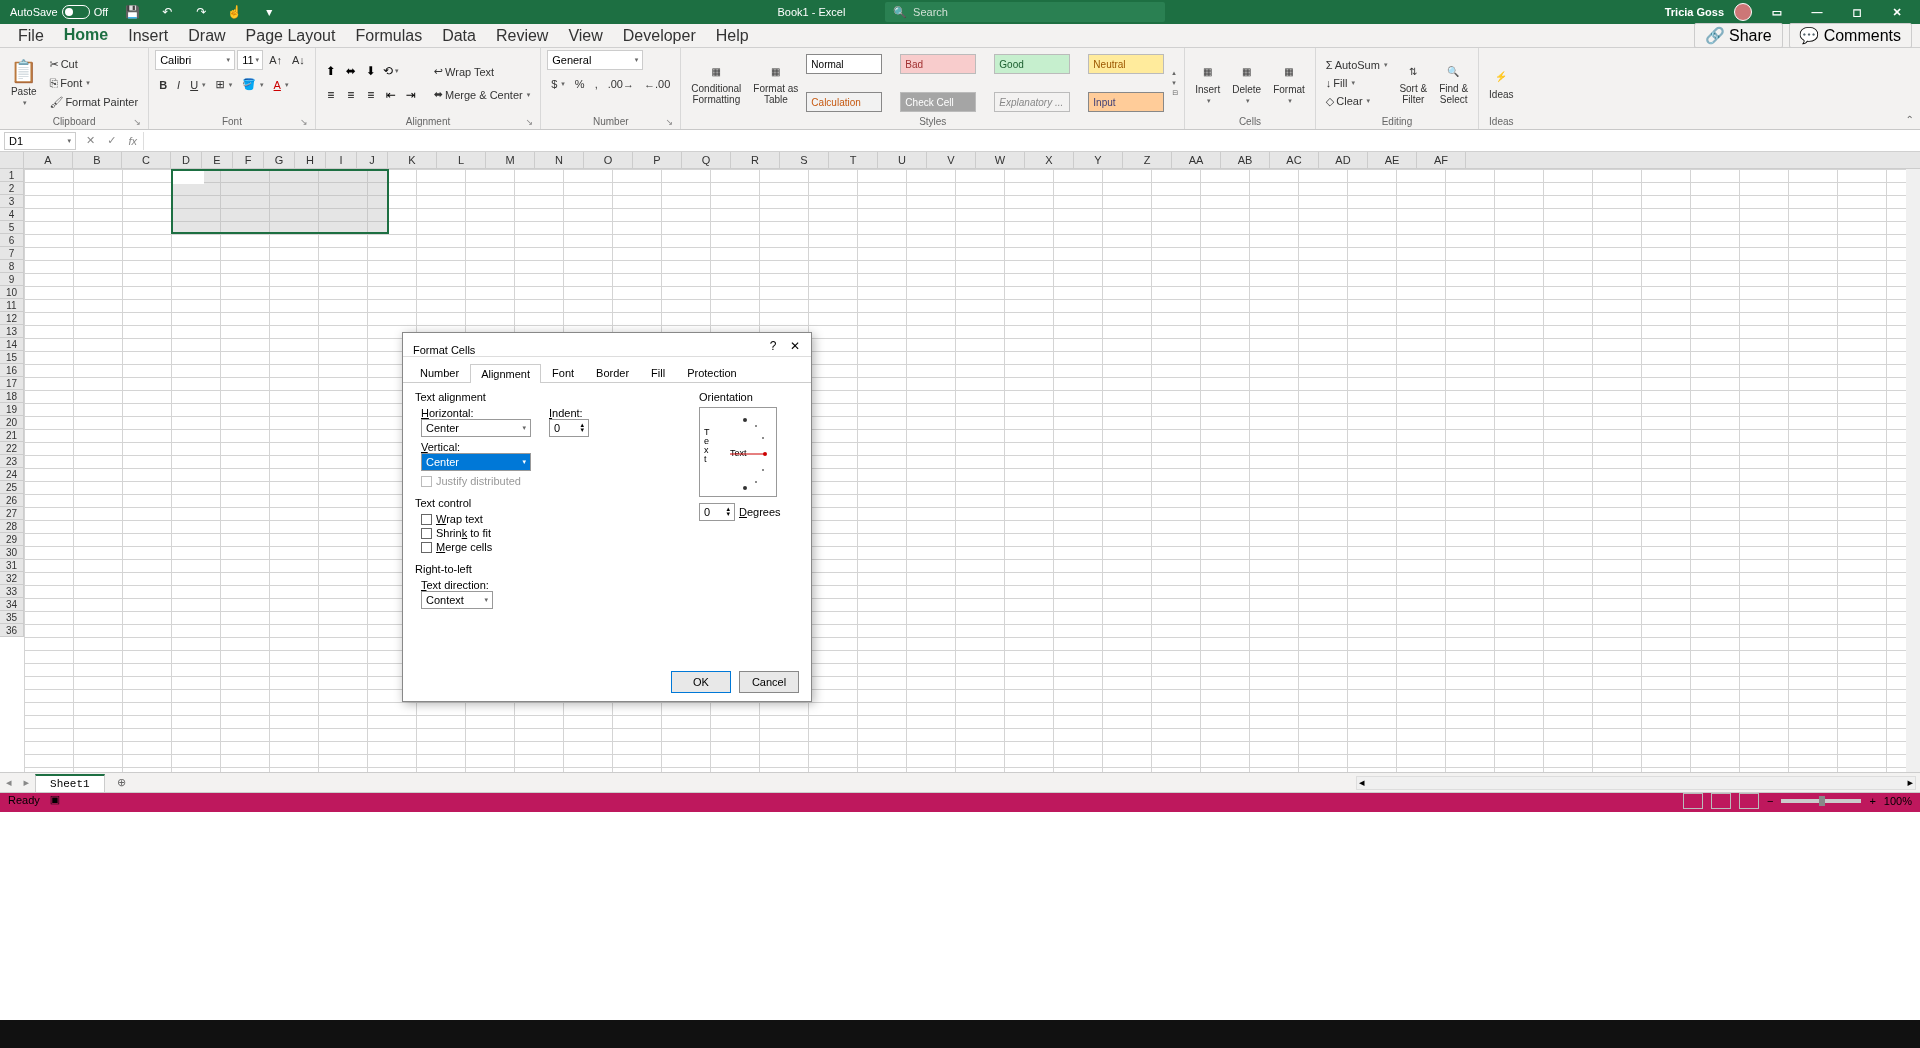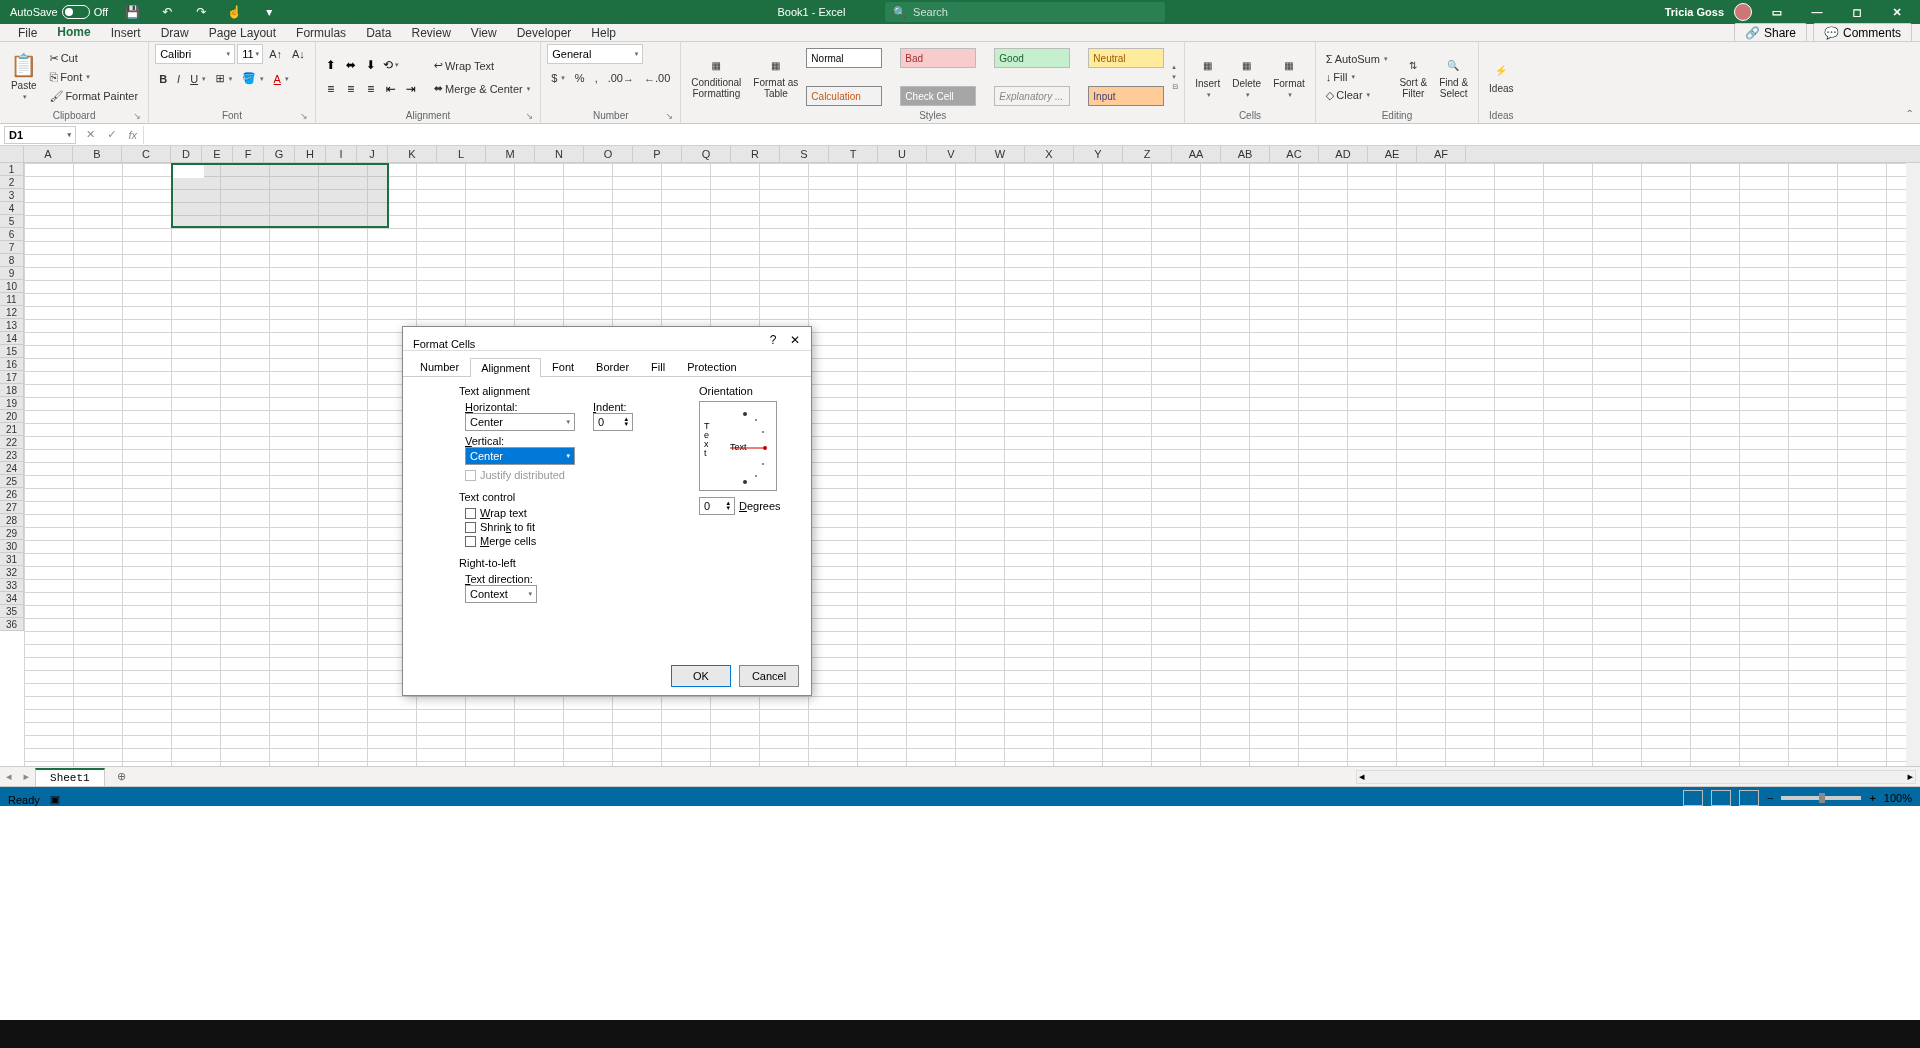--- a/index.html
+++ b/index.html
@@ -12,21 +12,21 @@
 .toggle-pill { width: 28px; height: 14px; border: 1px solid #fff; border-radius: 7px; position: relative; }
 .toggle-knob { width: 8px; height: 8px; background: #fff; border-radius: 50%; position: absolute; top: 2px; left: 2px; }
 .qa-icon { width: 18px; height: 18px; display: inline-flex; align-items: center; justify-content: center; font-size: 12px; color: #fff; }
 .titlebar-center { flex: 1; text-align: center; display: flex; align-items: center; justify-content: center; gap: 40px; }
 .search-box { background: #2a8052; width: 280px; height: 20px; border-radius: 2px; display: flex; align-items: center; padding: 0 8px; gap: 6px; color: #d0e0d5; }
 .titlebar-right { display: flex; align-items: center; gap: 10px; padding-right: 8px; font-weight: bold; }
 .avatar { width: 18px; height: 18px; border-radius: 50%; background: #c77; border: 1px solid #fff; }
 .win-btn { width: 30px; height: 24px; display: inline-flex; align-items: center; justify-content: center; color: #fff; }
 
 
-.menubar { background: #f3f2f1; height: 18px; display: flex; align-items: center; border-bottom: 1px solid #d0d0d0; padding: 0 8px; font-size: 12px; }
+.menubar { background: #f3f2f1; height: 24px; display: flex; align-items: center; border-bottom: 1px solid #d0d0d0; padding: 0 8px; font-size: 16px; }
 .menu-item { padding: 4px 10px; color: #333; }
 .menu-item.active { color: #1d6f42; border-bottom: 2px solid #1d6f42; font-weight: 600; }
 .menu-spacer { flex: 1; }
 .menu-right-btn { border: 1px solid #ccc; padding: 2px 10px; margin-left: 6px; border-radius: 2px; display: flex; align-items: center; gap: 4px; }
 
 
 .ribbon { background: #f3f2f1; height: 82px; display: flex; border-bottom: 1px solid #c8c8c8; }
 .ribbon-group { border-right: 1px solid #d8d8d8; padding: 2px 6px 0; display: flex; flex-direction: column; justify-content: space-between; }
 .ribbon-group-body { display: flex; align-items: center; gap: 4px; flex: 1; }
 .ribbon-group-label { text-align: center; font-size: 10px; color: #666; padding-bottom: 2px; position: relative; }
@@ -47,21 +47,21 @@
 .style-good { background: #c6efce; color: #1d6030; }
 .style-neutral { background: #ffeb9c; color: #9c5700; }
 .style-calc { background: #f2f2f2; color: #c65911; border-color: #888; }
 .style-check { background: #a5a5a5; color: #fff; }
 .style-expl { font-style: italic; color: #888; }
 .style-input { background: #ffcc99; color: #3f3f76; border-color: #888; }
 .collapse-chev { position: absolute; right: 6px; bottom: 4px; font-size: 10px; color: #666; }
 
 
 .namebar { height: 22px; background: #fff; border-bottom: 1px solid #d0d0d0; display: flex; align-items: center; }
-.namebox { width: 72px; border: 1px solid #ccc; height: 18px; margin: 0 4px; padding: 0 4px; font-size: 11px; display: flex; align-items: center; justify-content: space-between; font-weight: bold; }
+.namebox { width: 72px; border: 1px solid #ccc; height: 18px; margin: 0 4px; padding: 0 4px; font-size: 11px; display: flex; align-items: center; justify-content: space-between; }
 .fx-btn { padding: 0 6px; color: #888; font-size: 11px; }
 .formula-input { flex: 1; border-left: 1px solid #ddd; height: 18px; padding: 0 6px; }
 
 
 .grid-area { position: relative; height: 620px; background: #fff; overflow: hidden; }
 .corner { position: absolute; top: 0; left: 0; width: 24px; height: 17px; background: #e6e6e6; border-right: 1px solid #ccc; border-bottom: 1px solid #ccc; }
 .col-headers { position: absolute; top: 0; left: 24px; right: 0; height: 17px; display: flex; background: #e6e6e6; border-bottom: 1px solid #ccc; }
 .col-h { width: 49px; border-right: 1px solid #ccc; text-align: center; font-size: 11px; color: #333; line-height: 17px; }
 .col-h.narrow { width: 31px; }
 .row-headers { position: absolute; top: 17px; left: 0; width: 24px; background: #e6e6e6; border-right: 1px solid #ccc; }
@@ -77,21 +77,21 @@
 
 
 .dialog-backdrop { position: absolute; top: 180px; left: 402px; width: 410px; background: #fff; border: 1px solid #888; box-shadow: 2px 2px 10px rgba(0,0,0,0.3); font-size: 11px; }
 .dlg-title { height: 24px; display: flex; align-items: flex-end; justify-content: space-between; padding: 0 6px 0 10px; border-bottom: 1px solid #ddd; }
 .dlg-title-btns { display: flex; gap: 2px; }
 .dlg-x { width: 20px; height: 20px; text-align: center; line-height: 20px; font-size: 12px; }
 .dlg-tabs { display: flex; border-bottom: 1px solid #ccc; padding: 6px 6px 0; gap: 0; }
 .dlg-tab { padding: 3px 10px; border: 1px solid transparent; border-bottom: none; font-size: 11px; }
 .dlg-tab.active { border-color: #ccc; background: #fff; position: relative; top: 1px; }
 .dlg-body { padding: 8px 12px; min-height: 280px; display: flex; gap: 20px; }
-.dlg-left { flex: 1; margin-left: 44px; }
+.dlg-left { flex: 1; }
 .dlg-section { margin-bottom: 10px; }
 .dlg-section-title { font-size: 11px; margin-bottom: 4px; }
 .dlg-row { display: flex; align-items: center; gap: 8px; margin: 2px 0 2px 6px; }
 .dlg-combo { border: 1px solid #999; height: 18px; width: 110px; padding: 0 4px; display: flex; align-items: center; justify-content: space-between; background: #fff; font-size: 11px; }
 .dlg-combo.sel { background: #0078d7; color: #fff; }
 .dlg-spin { border: 1px solid #999; height: 18px; width: 40px; padding: 0 4px; display: flex; align-items: center; justify-content: space-between; }
 .dlg-check { display: flex; align-items: center; gap: 4px; margin: 2px 0 2px 6px; }
 .chkbox { width: 11px; height: 11px; border: 1px solid #666; }
 .dlg-right { width: 100px; }
 .orient-box { border: 1px solid #999; width: 78px; height: 90px; position: relative; margin-top: 4px; }
@@ -104,21 +104,21 @@
 
 
 .sheettabs { height: 20px; background: #f3f2f1; border-top: 1px solid #ccc; display: flex; align-items: center; font-size: 11px; }
 .sheet-nav { padding: 0 6px; color: #888; }
 .sheet-tab { background: #fff; border: 1px solid #ccc; border-bottom: none; padding: 2px 14px; border-top: 2px solid #1d6f42; font-family: Liberation Mono, monospace; }
 .sheet-add { width: 18px; height: 18px; border-radius: 50%; margin-left: 8px; text-align: center; line-height: 16px; color: #666; }
 .hscroll { flex: 1; display: flex; justify-content: flex-end; align-items: center; padding-right: 4px; }
 .hscroll-track { width: 560px; height: 14px; background: #f0f0f0; border: 1px solid #ddd; display: flex; align-items: center; }
 
 
-.statusbar { height: 20px; background: #0369a1; border-top: 1px solid #ccc; display: flex; align-items: flex-end; justify-content: space-between; font-size: 11px; padding: 0 8px; }
+.statusbar { height: 20px; background: #be185d; border-top: 1px solid #ccc; display: flex; align-items: flex-start; justify-content: space-between; font-size: 11px; padding: 0 8px; }
 .status-right { display: flex; align-items: center; gap: 8px; }
 .view-btn { width: 20px; height: 16px; border: 1px solid #bbb; }
 .zoom-slider { width: 80px; height: 4px; background: #ccc; position: relative; }
 .zoom-knob { position: absolute; width: 6px; height: 10px; background: #888; top: -3px; left: 38px; }
 
 
 .taskbar { height: 28px; background: #111; position: absolute; bottom: 0; left: 0; right: 0; }
 
 u.acc { text-decoration: underline; }
 </style>

